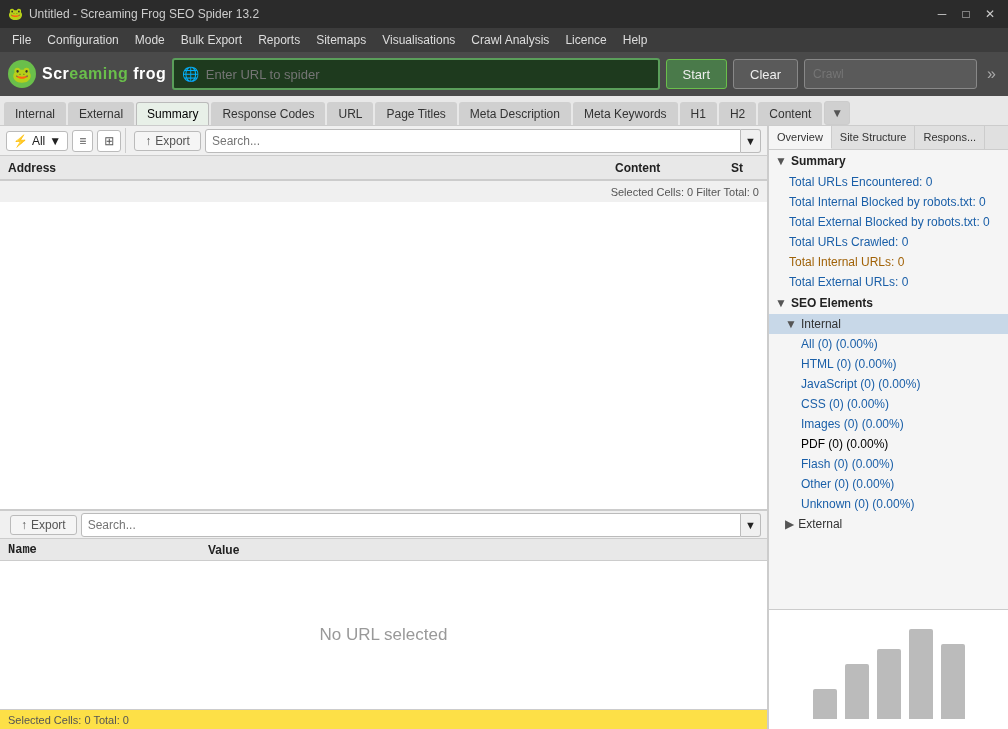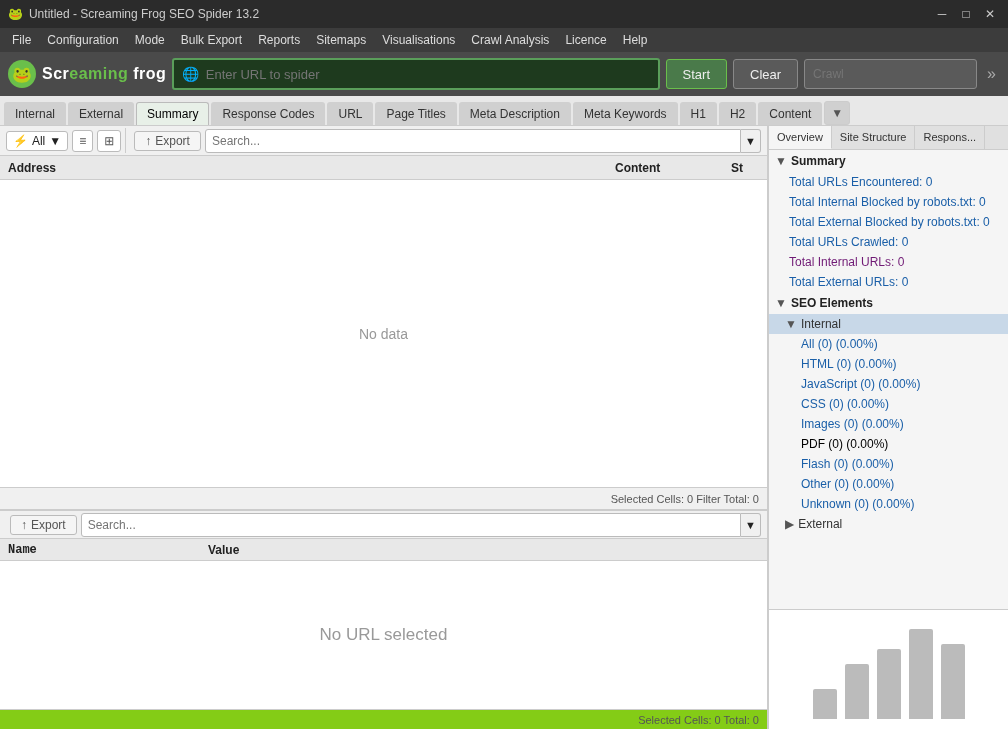--- a/index.html
+++ b/index.html
@@ -60,21 +60,21 @@
     #status-bar { background: #f0f0f0; border-top: 1px solid #ccc; height: 22px; display: flex; align-items: center; justify-content: flex-end; padding: 0 8px; font-size: 11px; color: #555; }
 
     
     #bottom-panel { background: #fff; border-top: 2px solid #ccc; height: 220px; display: flex; flex-direction: column; }
     #bottom-subtoolbar { background: #f0f0f0; border-bottom: 1px solid #ccc; height: 28px; display: flex; align-items: center; padding: 0 6px; gap: 4px; }
     #bottom-columns { display: flex; background: #e8e8e8; border-bottom: 1px solid #ccc; height: 22px; align-items: center; }
     .bottom-col { padding: 0 8px; font-size: 12px; font-weight: 600; }
     .col-name { width: 200px; font-family: Liberation Mono, monospace; }
     .col-value { flex: 1; }
     #bottom-body { flex: 1; display: flex; align-items: center; justify-content: center; color: #999; font-size: 17px; }
-    #bottom-status { background: #84cc16; border-top: 1px solid #ccc; height: 20px; display: flex; align-items: center; justify-content: flex-end; padding: 0 8px; font-size: 11px; color: #555; }
+    #bottom-status { background: #fde047; border-top: 1px solid #ccc; height: 20px; display: flex; align-items: center; padding: 0 8px; font-size: 11px; color: #555; }
 
     
     #right-panel { width: 240px; background: #f5f5f5; display: flex; flex-direction: column; border-left: 1px solid #ccc; }
     #right-tabs { display: flex; background: #e0e0e0; border-bottom: 1px solid #ccc; }
     .right-tab { padding: 5px 8px; font-size: 11px; cursor: pointer; border-right: 1px solid #ccc; color: #333; }
     .right-tab.active { background: #f5f5f5; border-bottom: 1px solid #f5f5f5; }
     #right-content { flex: 1; overflow-y: auto; padding: 0; }
     .tree-header { display: flex; align-items: center; padding: 4px 6px; font-size: 12px; font-weight: 600; cursor: pointer; }
     .tree-header .arrow { margin-right: 4px; color: #555; }
     .tree-item { display: flex; align-items: center; padding: 3px 8px 3px 20px; font-size: 12px; cursor: pointer; color: #333; }
@@ -185,23 +185,20 @@
           <div class="search-arrow">▼</div>
         </div>
       </div>
 
       <div id="table-header">
         <div class="col-address">Address</div>
         <div class="col-content">Content</div>
         <div class="col-status">St</div>
       </div>
 
-      <div id="table-body">
-        <span>No data</span>
-      </div>
 
       <div id="status-bar">
         <span>Selected Cells: 0  Filter Total: 0</span>
       </div>
     </div>
 
     <div id="bottom-panel">
       <div id="bottom-subtoolbar">
         <button class="export-btn">
           <span>↑</span>
@@ -243,21 +240,21 @@
         <div class="tree-item">
           <a href="#" class="tree-link" style="color: rgb(26, 95, 168); text-decoration: none; font-size: 12px;">Total Internal Blocked by robots.txt: 0</a>
         </div>
         <div class="tree-item">
           <a href="#" class="tree-link" style="color: rgb(26, 95, 168); text-decoration: none; font-size: 12px;">Total External Blocked by robots.txt: 0</a>
         </div>
         <div class="tree-item">
           <a href="#" class="tree-link" style="color: rgb(26, 95, 168); text-decoration: none; font-size: 12px;">Total URLs Crawled: 0</a>
         </div>
         <div class="tree-item">
-          <a href="#" class="tree-link" style="color: #701a75; text-decoration: none; font-size: 12px;">Total Internal URLs: 0</a>
+          <a href="#" class="tree-link" style="color: #a16207; text-decoration: none; font-size: 12px;">Total Internal URLs: 0</a>
         </div>
         <div class="tree-item">
           <a href="#" class="tree-link" style="color: rgb(26, 95, 168); text-decoration: none; font-size: 12px;">Total External URLs: 0</a>
         </div>
         <div class="tree-header">
           <span class="arrow">▼</span>
           <span>SEO Elements</span>
         </div>
         <div class="tree-item selected" style="padding-left: 16px;">
           <span style="margin-right:4px;color:#555;">▼</span>

